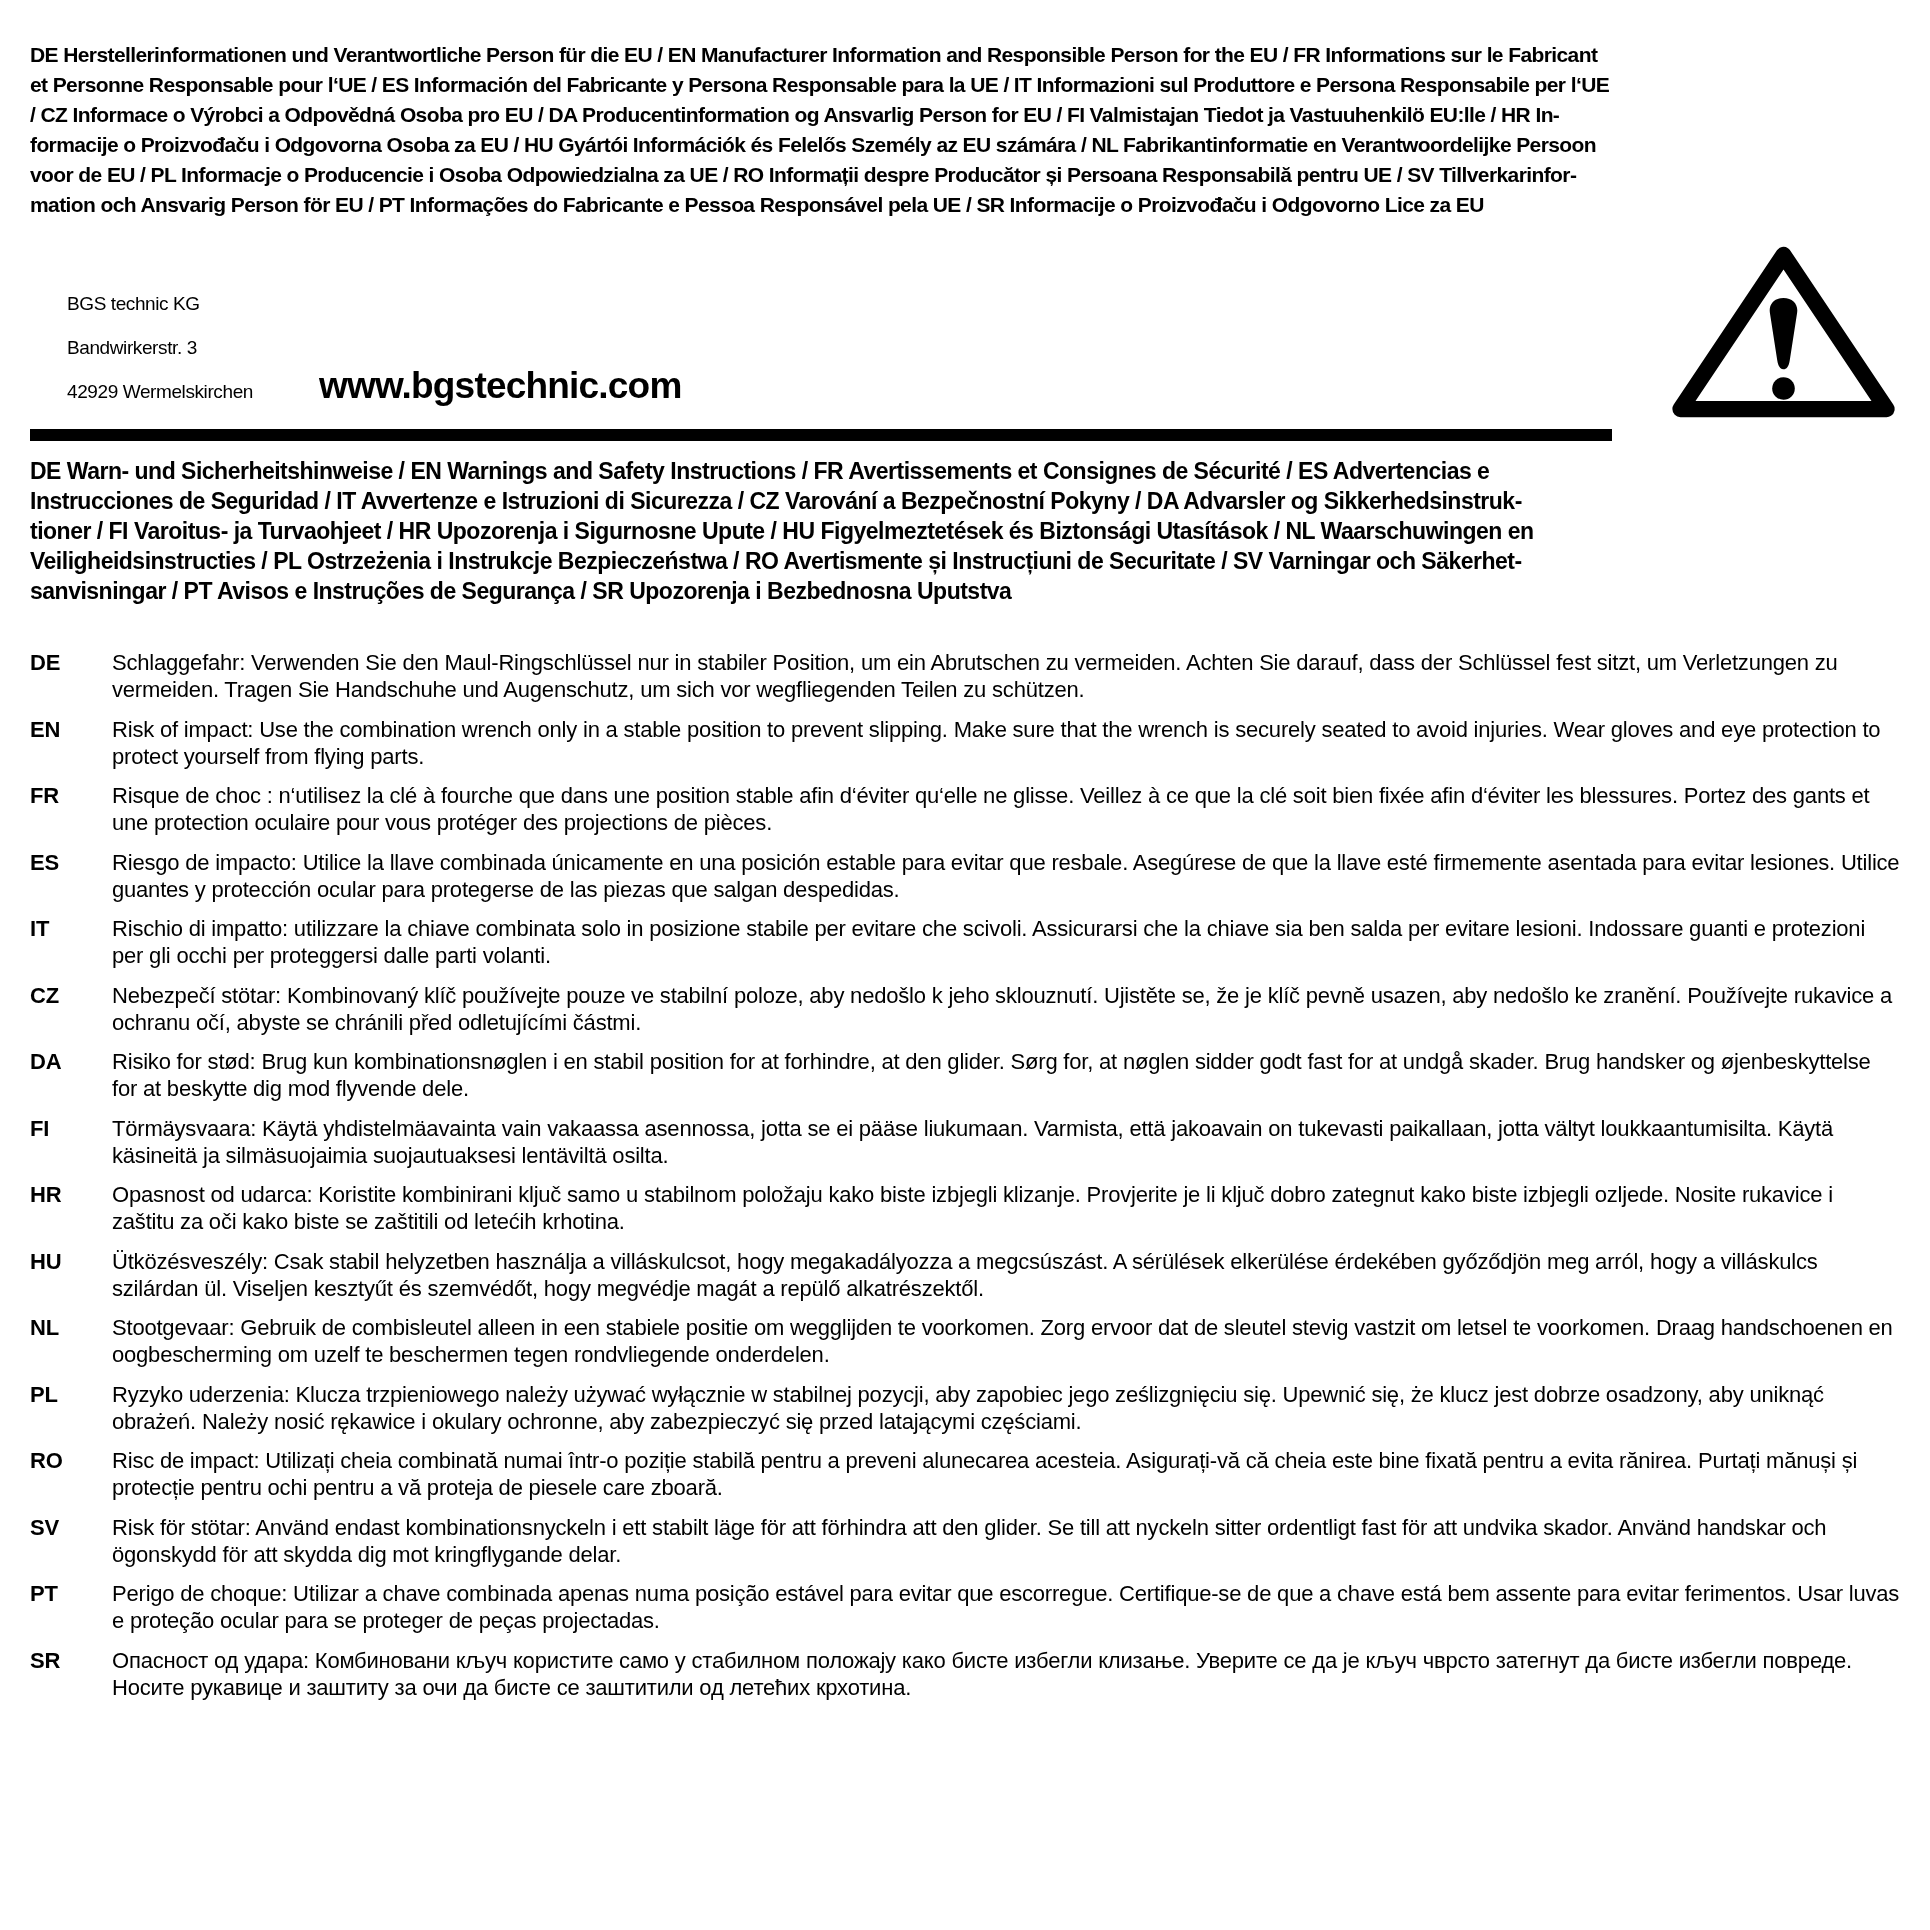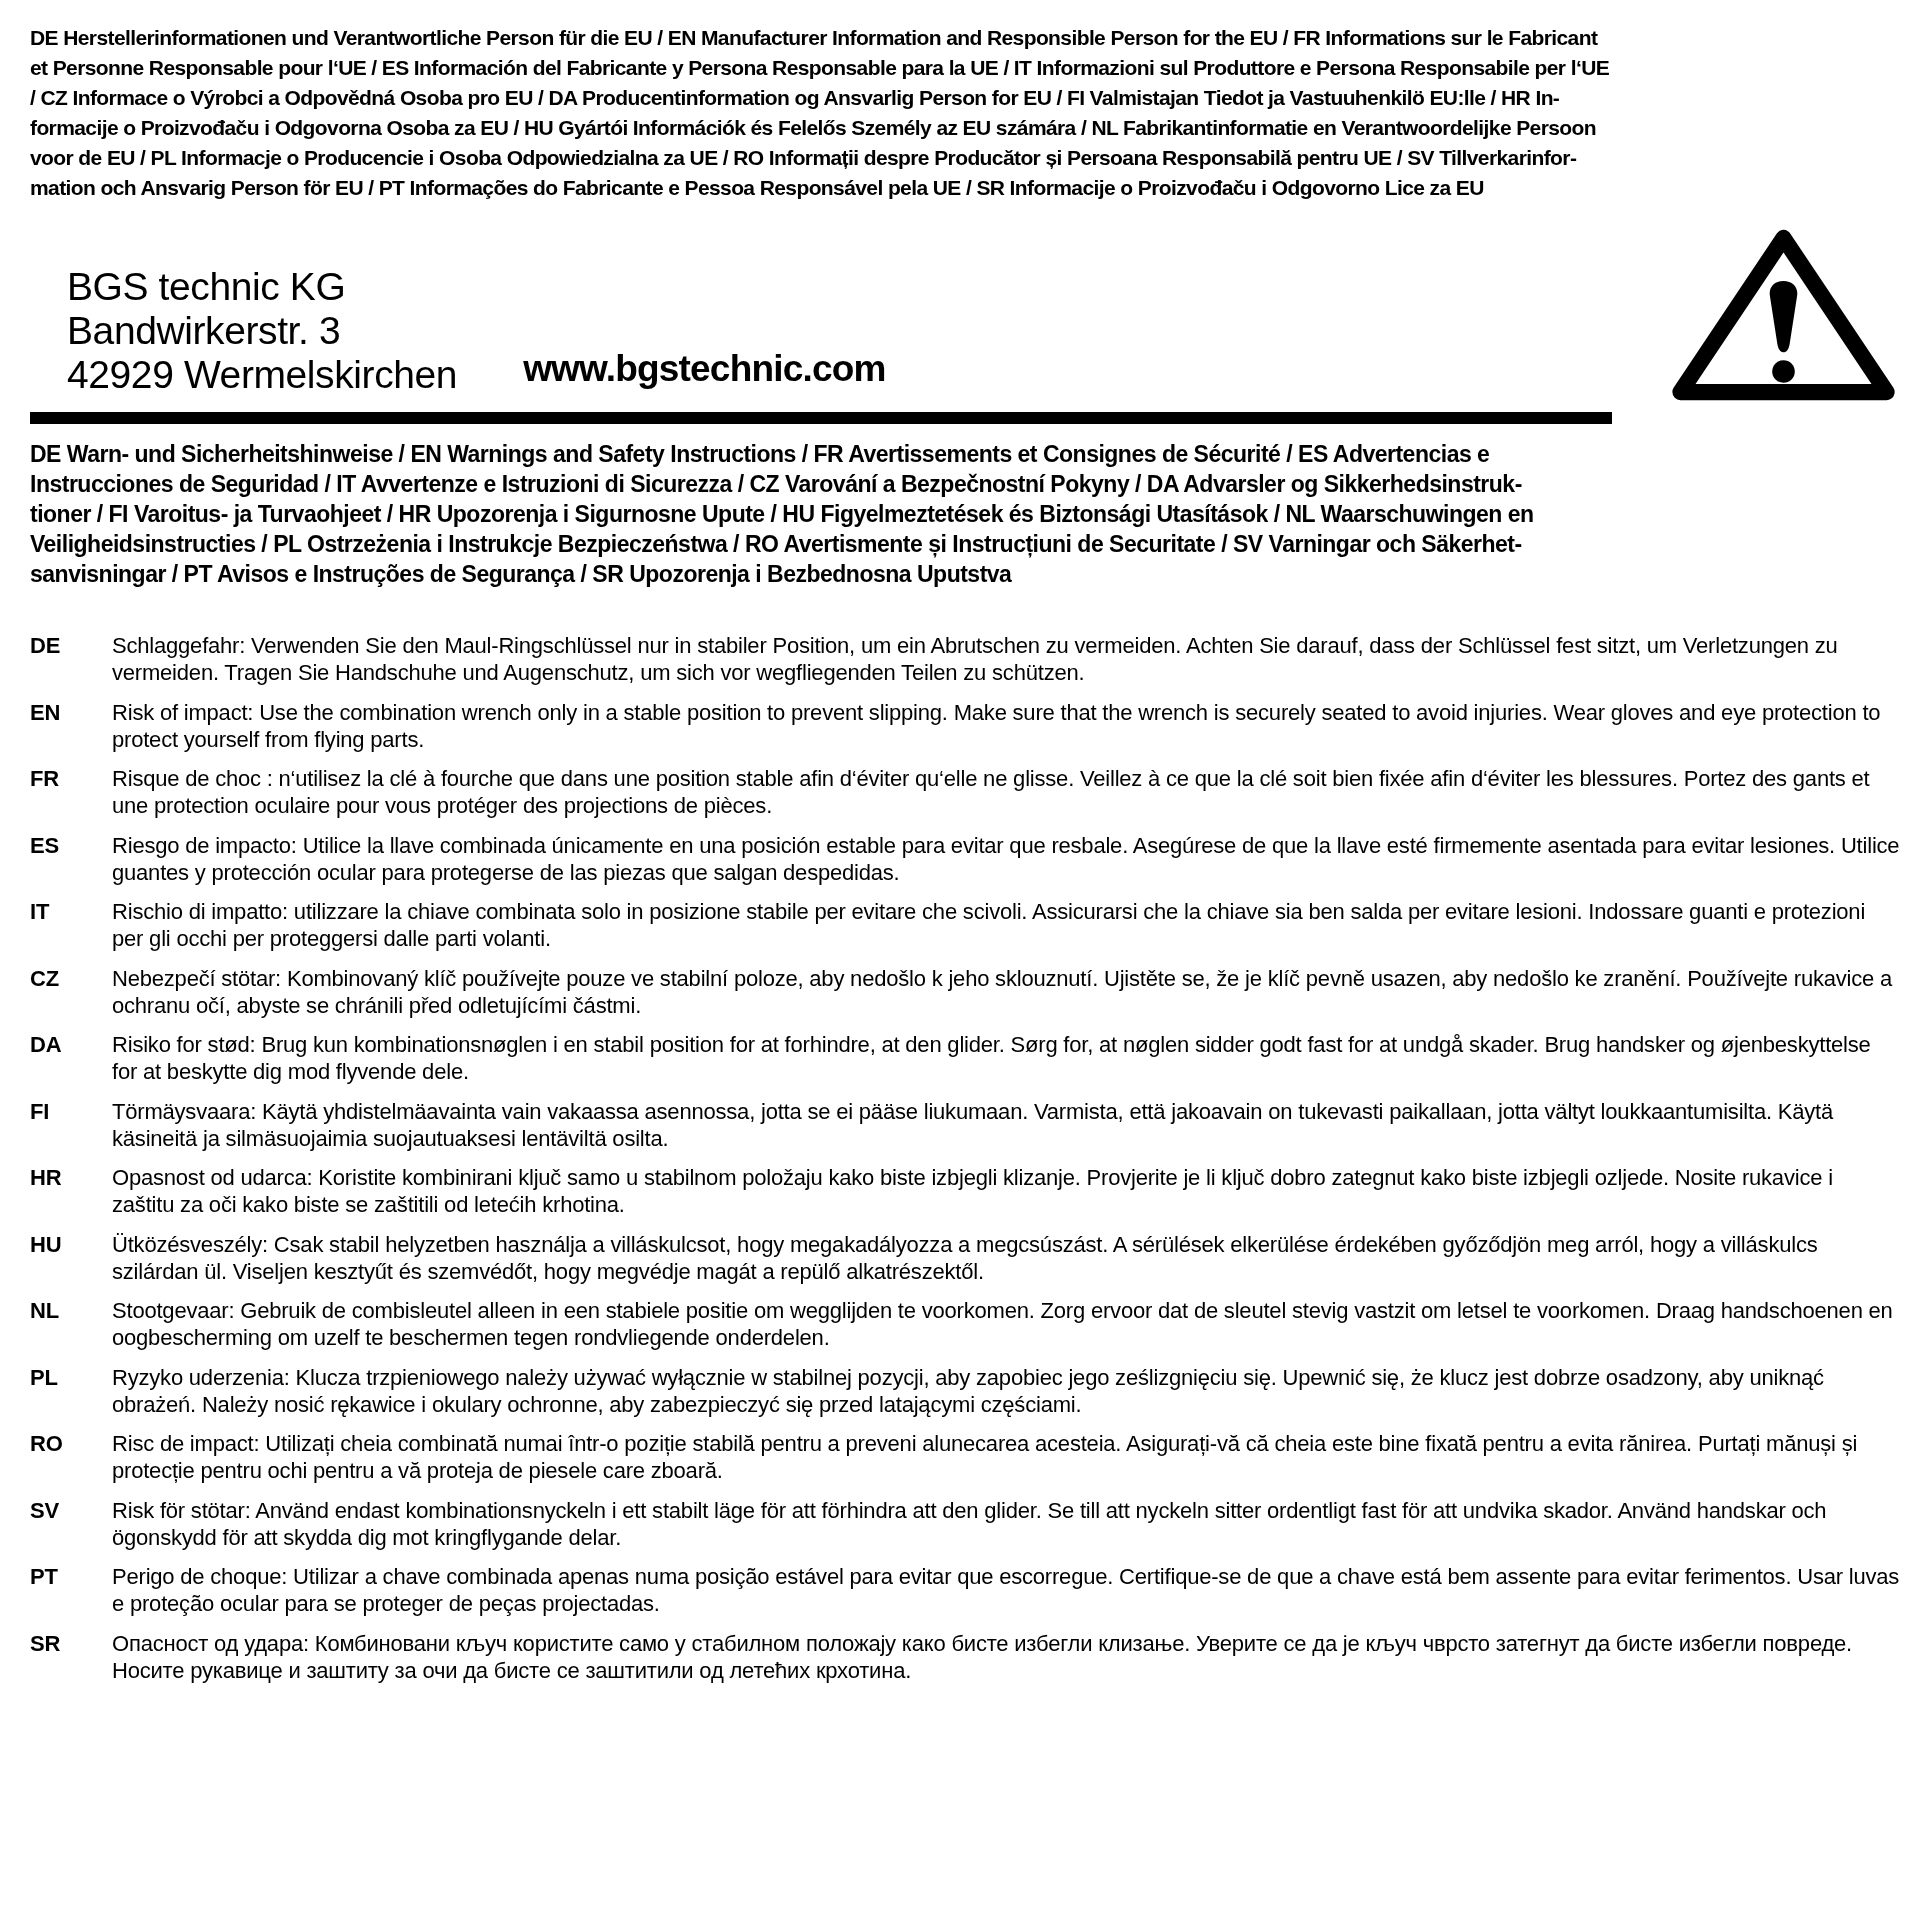--- a/index.html
+++ b/index.html
@@ -5,42 +5,42 @@
   html, body { margin: 0; padding: 0; background: #ffffff; }
   body {
     width: 1930px; height: 1930px;
     font-family: "Liberation Sans", sans-serif;
     color: #000;
     -webkit-font-smoothing: antialiased;
   }
   .page {
     box-sizing: border-box;
     width: 1930px; height: 1930px;
-    padding: 23px 30px 0 30px;
+    padding: 40px 30px 0 30px;
     background: #fff;
     overflow: hidden;
   }
   .top-header {
     font-weight: bold;
     font-size: 21px;
     line-height: 30px;
     letter-spacing: -0.6px;
     white-space: pre-line;
   }
   .brand-row {
     display: flex;
     align-items: flex-start;
     margin-top: 22px;
     height: 181px;
   }
   .logo-box { width: 366px; flex: none; }
   .addr-block {
     margin-left: 37px;
     margin-top: 40px;
-    font-size: 39px;
+    font-size: 19px;
     line-height: 44px;
     letter-spacing: -0.4px;
     flex: none;
   }
   .contact-block {
     margin-left: 93px;
     margin-top: 40px;
     font-size: 29px;
     line-height: 44px;
     letter-spacing: -0.4px;

